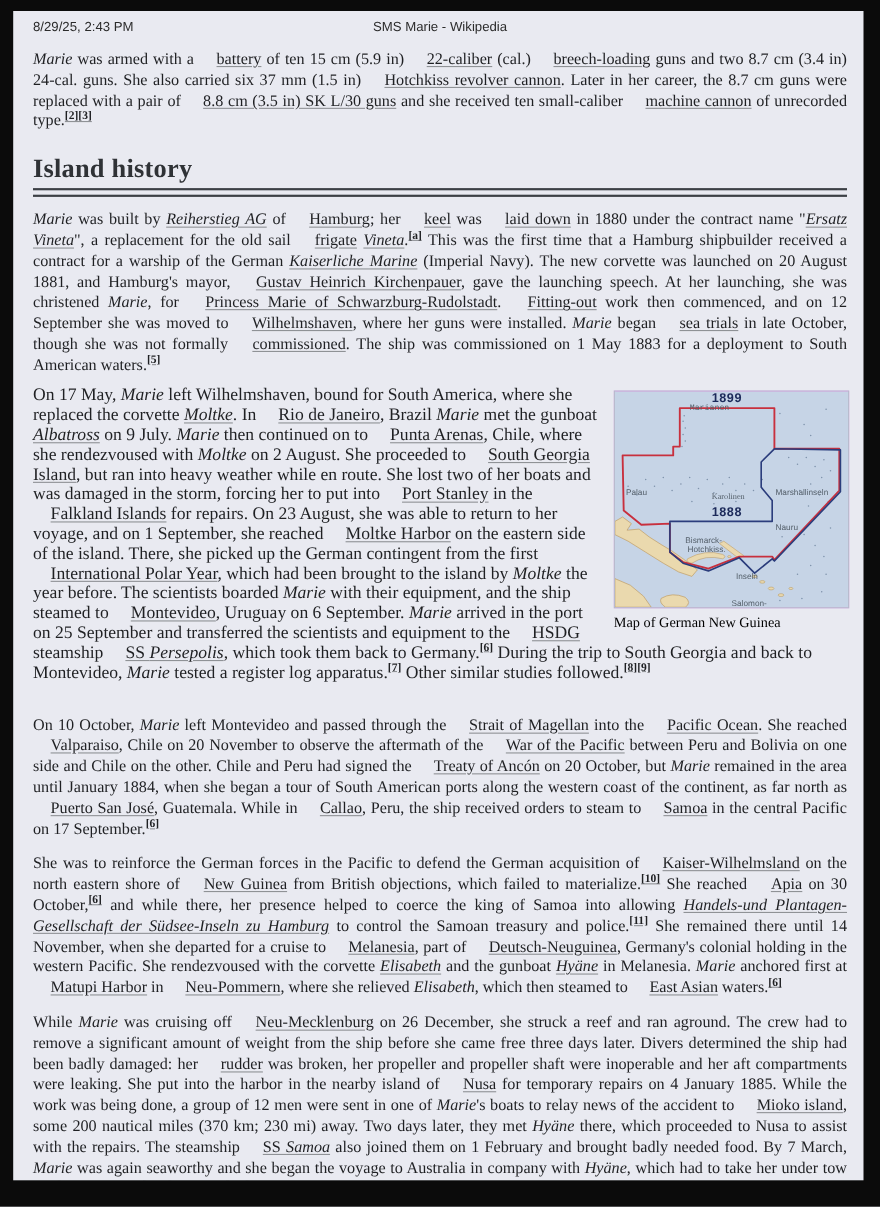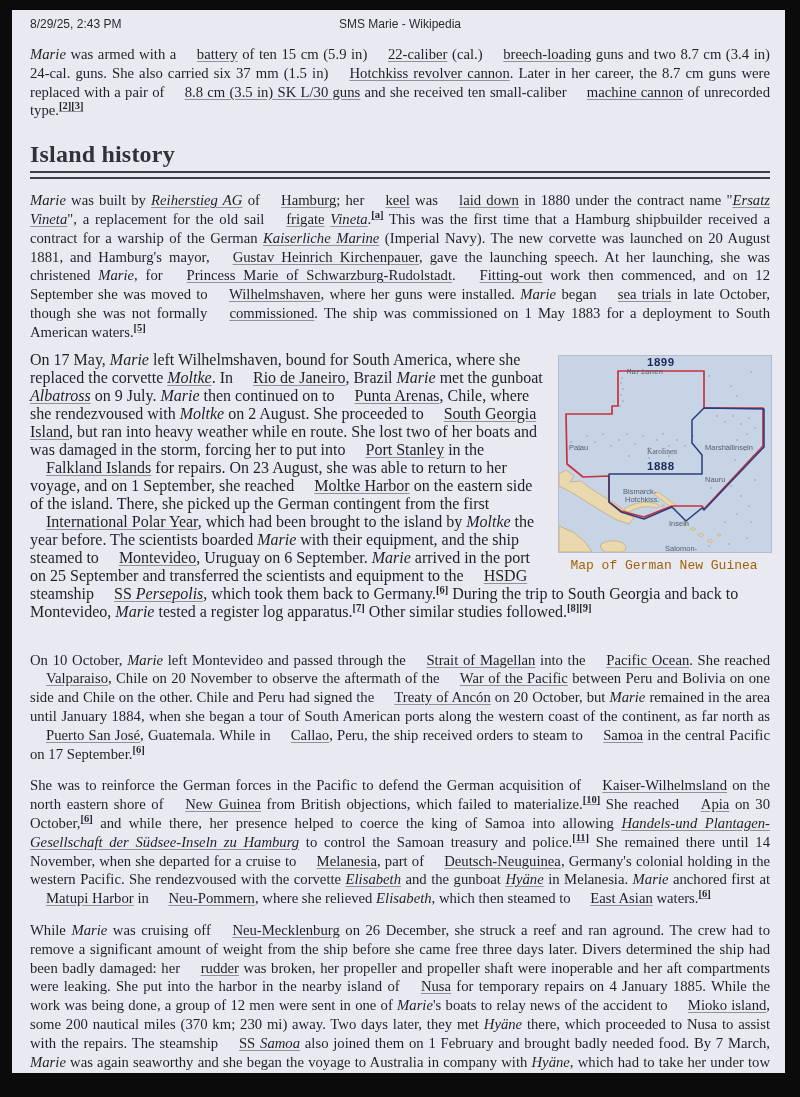--- a/index.html
+++ b/index.html
@@ -90,25 +90,24 @@
   .ml-year{
     position:absolute;
     font-family:"Liberation Sans", sans-serif;
     font-weight:bold;
     font-size:11.5px;
     color:#1c2a5a;
     letter-spacing:.5px;
     line-height:12px;
   }
   figcaption{
-    font-family:Liberation Mono, monospace;
+    font-family:Liberation Serif, serif;
     font-size:13px;
-    color:#a16207;
+    color:#000000;
     margin-top:5px;
-    text-align:center;
   }
   .clear{clear:both;}
 </style>
 </head>
 <body>
 
 <div class="page">
 
   <div class="print-header">
     <span class="date">8/29/25, 2:43 PM</span>

